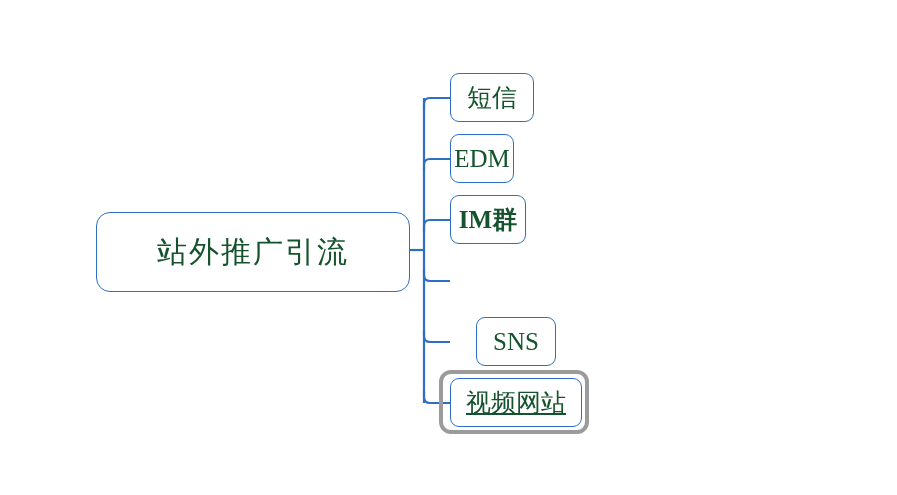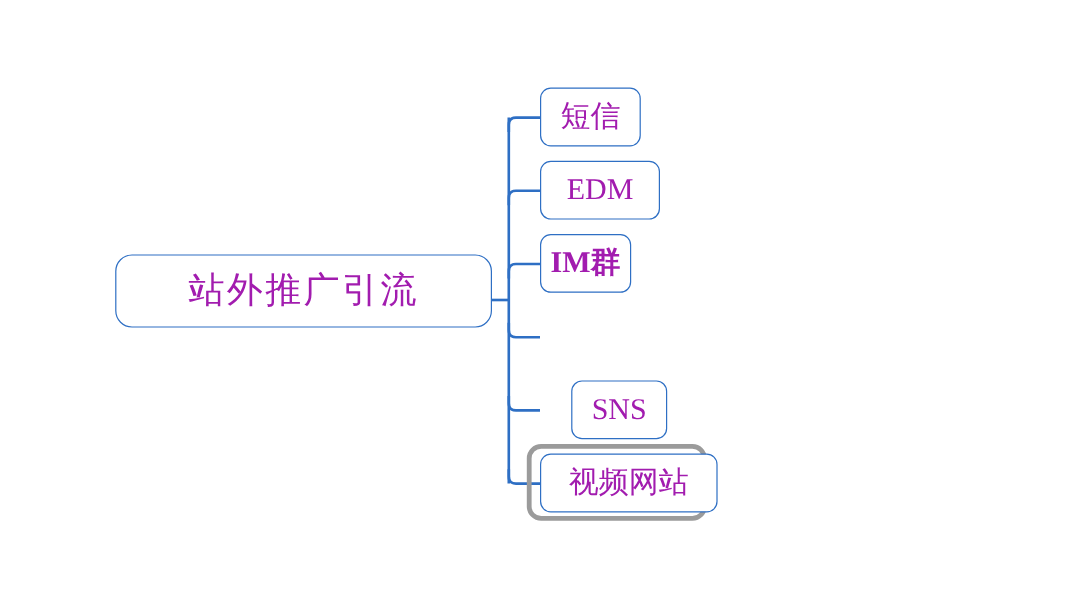--- a/index.html
+++ b/index.html
@@ -24,51 +24,51 @@
     width: 897px;
     height: 495px;
     pointer-events: none;
   }
   .node {
     position: absolute;
     box-sizing: border-box;
     background: #ffffff;
     border: 1.6px solid #2e6fc4;
     border-radius: 10px;
-    color: #a21caf;
+    color: #14532d;
     display: flex;
     align-items: center;
     justify-content: center;
     white-space: nowrap;
     line-height: 1;
   }
   .node-root {
     left: 96px;
     top: 212px;
     width: 314px;
-    height: 61px;
+    height: 80px;
     border-radius: 14px;
     font-size: 30px;
     letter-spacing: 2px;
     text-align: right;
   }
   .node-child {
     font-size: 25px;
     height: 49px;
     border-radius: 9px;
   }
   .node-child .node-label {
     padding: 0 2px;
   }
   #node-sms     { left: 450px; top: 73px;  width: 84px; }
-  #node-edm     { left: 450px; top: 134px; width: 100px; }
+  #node-edm     { left: 450px; top: 134px; width: 64px; }
   #node-imgroup { left: 450px; top: 195px; width: 76px; font-weight: bold; }
   #node-bbs     { left: 450px; top: 256px; width: 78px; }
   #node-sns     { left: 476px; top: 317px; width: 80px; }
-  #node-video   { left: 450px; top: 378px; width: 148px; }
+  #node-video   { left: 450px; top: 378px; width: 132px; text-decoration: underline; }
 
   .selection-frame {
     position: absolute;
     box-sizing: border-box;
     left: 439px;
     top: 370px;
     width: 150px;
     height: 64px;
     border: 4px solid #9b9b9b;
     border-radius: 12px;

